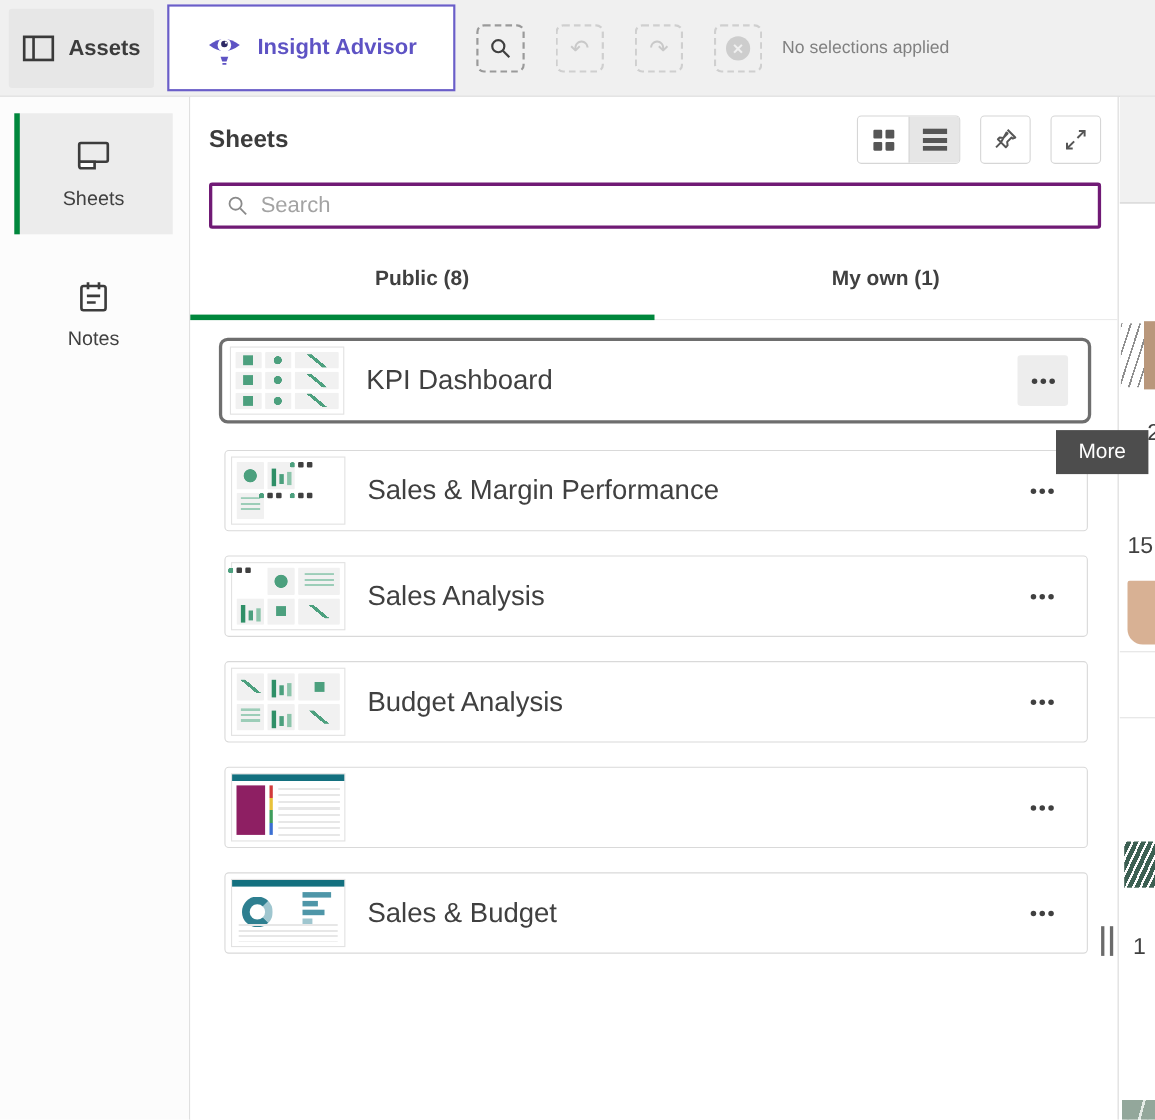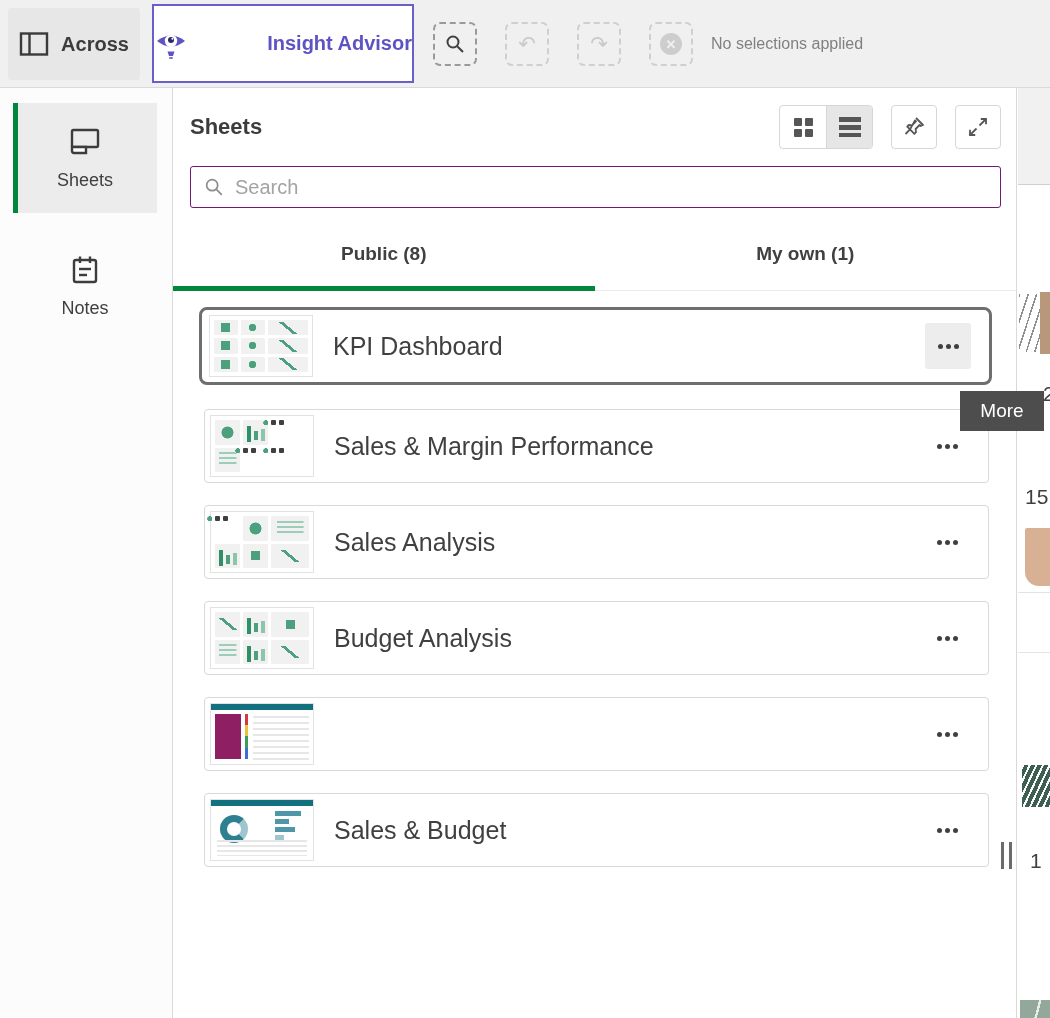--- a/index.html
+++ b/index.html
@@ -9,21 +9,21 @@
 
   
   .topbar { position:absolute; left:0; top:0; width:1050px; height:88px;
     background:#f0f0f0; border-bottom:1px solid #d9d9d9; }
   .assets-btn { position:absolute; left:8px; top:8px; width:132px; height:72px;
     background:#e7e7e7; border-radius:3px; display:flex; align-items:center;
     justify-content:center; gap:12px; cursor:pointer; }
   .assets-btn span.lbl { font-size:20px; font-weight:700; color:#3c3c3c; }
   .insight-btn { position:absolute; left:152px; top:4px; width:262px; height:79px;
     background:#fff; border:2px solid #6a5ec8; display:flex; align-items:center;
-    justify-content:space-between; gap:13px; cursor:pointer; }
+    justify-content:center; gap:13px; cursor:pointer; }
   .insight-btn span.lbl { font-size:20px; font-weight:700; color:#5e53c4; }
   .selbox { position:absolute; top:22px; width:44px; height:44px; border:2px dashed #9a9a9a;
     border-radius:7px; display:flex; align-items:center; justify-content:center; cursor:pointer; }
   .selbox.disabled { border-color:#cfcfcf; cursor:default; }
   .sel-status { position:absolute; left:711px; top:0; height:88px; display:flex;
     align-items:center; font-size:16px; color:#808080; }
   .arrow-glyph { font-family:"DejaVu Sans", sans-serif; font-size:21px; color:#c9c9c9; line-height:1; }
   .clear-circ { width:22px; height:22px; border-radius:50%; background:#cdcdcd; color:#f0f0f0;
     font-size:13px; font-weight:700; display:flex; align-items:center; justify-content:center; }
 
@@ -52,21 +52,21 @@
   .seg-cell { width:46px; height:100%; display:flex; align-items:center; justify-content:center; cursor:pointer; }
   .seg-cell.selected { background:#e6e6e6; border-left:1px solid #d6d6d6; }
   .sq-btn { width:46px; height:44px; border:1px solid #d6d6d6; border-radius:4px; background:#fff;
     display:flex; align-items:center; justify-content:center; cursor:pointer; }
   .grid-ico { width:8px; height:8px; background:#565656; border-radius:1px;
     box-shadow:11px 0 0 #565656, 0 11px 0 #565656, 11px 11px 0 #565656;
     position:relative; left:-5px; top:-5px; }
   .list-ico { width:22px; height:20px;
     background:linear-gradient(#565656 0 5px, transparent 5px 8px, #565656 8px 13px, transparent 13px 16px, #565656 16px 20px); }
 
-  .search-wrap { margin:16px 15px 0 17px; height:42px; border:1px solid #701a75;
+  .search-wrap { margin:16px 15px 0 17px; height:42px; border:3px solid #701a75;
     border-radius:3px; display:flex; align-items:center; padding:0 12px; gap:10px; background:#fff; }
   .search-wrap input { border:none; outline:none; flex:1; font-size:20px;
     font-family:"Liberation Sans", sans-serif; color:#404040; background:transparent; }
   .search-wrap input::placeholder { color:#a3a3a3; }
 
   .tabbar { margin-top:15px; height:68px; display:flex; border-bottom:1px solid #ebebeb; }
   .tab { width:50%; display:flex; align-items:center; justify-content:center;
     font-size:19px; font-weight:700; color:#404040; cursor:pointer; position:relative; padding-bottom:6px; }
   .tab.active::after { content:""; position:absolute; left:0; right:0; bottom:-1px;
     height:5px; background:#00873c; }
@@ -150,21 +150,21 @@
 <div class="stage">
 
   <div class="topbar">
     <div class="assets-btn">
       <span>
         <svg width="30" height="26" viewBox="0 0 30 26" fill="none" stroke="#3a3a3a" stroke-width="2.4">
           <rect x="2" y="2.5" width="26" height="21"></rect>
             <line x1="10.5" y1="2.5" x2="10.5" y2="23.5"></line>
         </svg>
       </span>
-      <span class="lbl">Across</span>
+      <span class="lbl">Assets</span>
     </div>
     <div class="insight-btn">
       <span>
         <svg width="34" height="32" viewBox="0 0 34 32">
           <path d="M3 13 Q17 2 31 13 Q17 24 3 13 Z" fill="#5e53c4"></path>
           <circle cx="17" cy="13" r="6.2" fill="#fff"></circle>
           <circle cx="17" cy="12" r="3" fill="#2f2a66"></circle>
           <circle cx="18.4" cy="10.8" r="1" fill="#fff"></circle>
           <path d="M13.5 23.5 L20.5 23.5 L19 28 L15 28 Z" fill="#5e53c4"></path>
           <line x1="15.2" y1="30" x2="18.8" y2="30" stroke="#5e53c4" stroke-width="1.6"></line>

